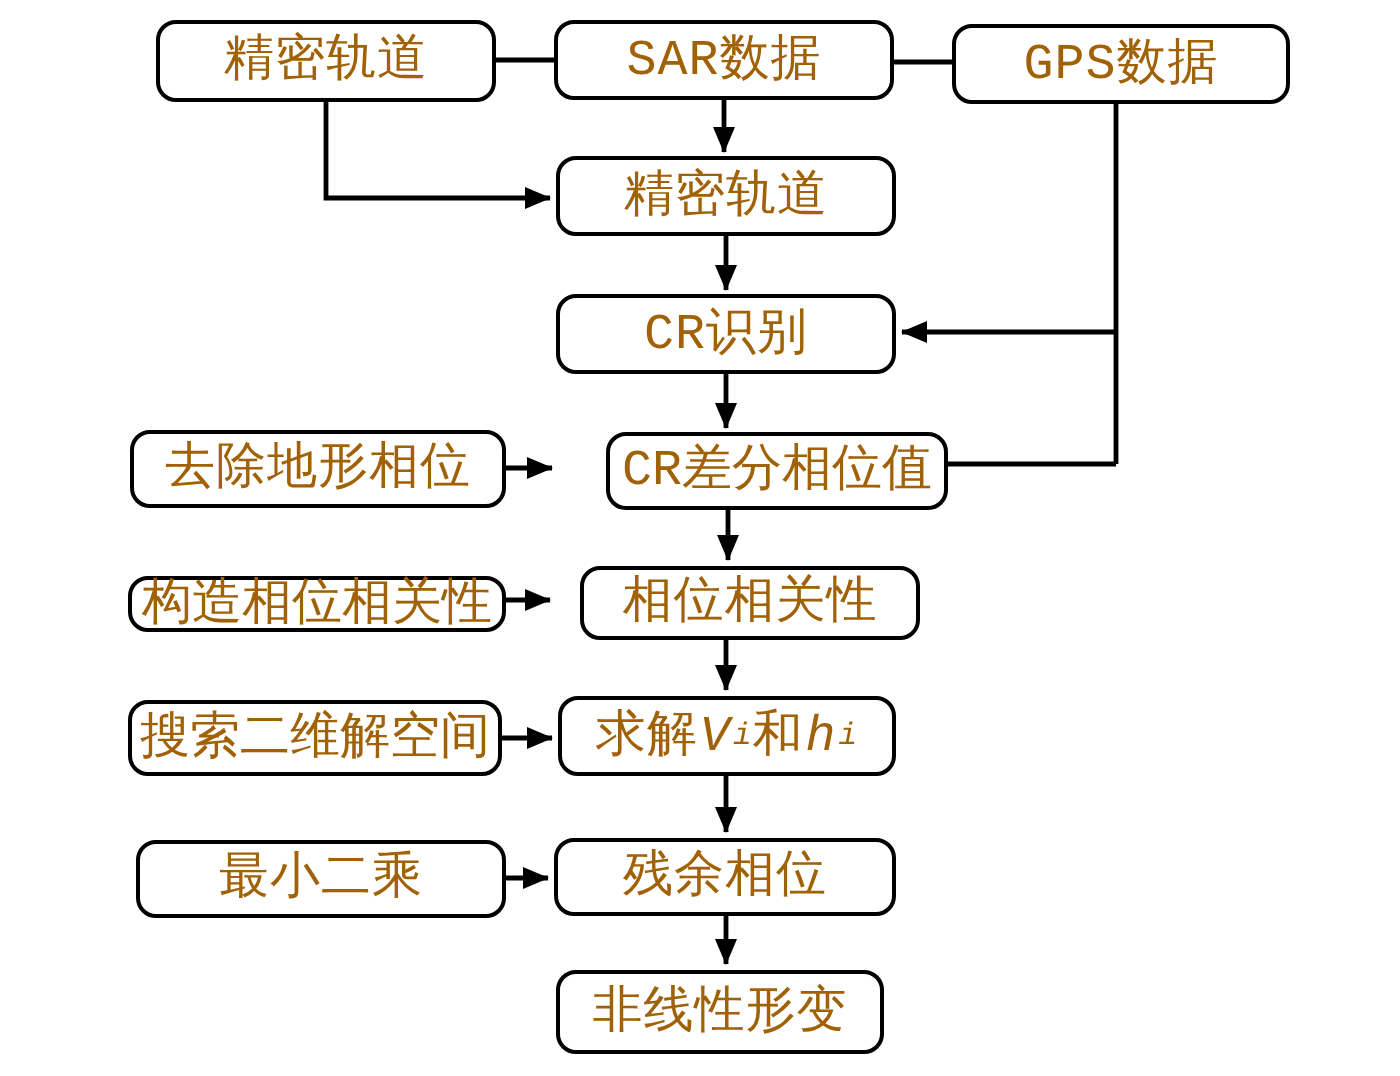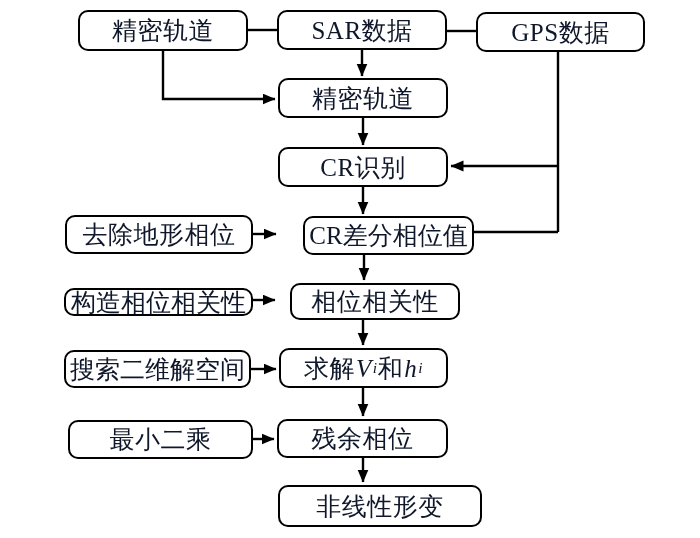--- a/index.html
+++ b/index.html
@@ -5,22 +5,22 @@
   html, body {
     margin: 0;
     padding: 0;
     background: #ffffff;
   }
   #stage {
     position: relative;
     width: 700px;
     height: 538px;
     background: #ffffff;
-    font-family: Liberation Serif, serif;
-    color: #0f172a;
+    font-family: Liberation Mono, monospace;
+    color: #a16207;
     overflow: hidden;
   }
   #wires {
     position: absolute;
     left: 0;
     top: 0;
     z-index: 1;
   }
   .node {
     position: absolute;
@@ -106,21 +106,21 @@
     <span>求解</span>
       <span class="mathvar">V</span>
       <span class="mathsub">i</span>
       <span>和</span>
       <span class="mathvar">h</span>
       <span class="mathsub">i</span>
   </div>
 
   <div class="node" style="left:277px; top:419px; width:171px; height:39px;">残余相位</div>
 
-  <div class="node" style="left:278px; top:485px; width:204px; height:42px;">非线性形变</div>
+  <div class="node" style="left:278px; top:485px; width:164px; height:42px;">非线性形变</div>
 
   <div class="node" style="left:65px; top:215px; width:188px; height:39px;">去除地形相位</div>
 
   <div class="node" style="left:64px; top:288px; width:189px; height:28px; letter-spacing:0;">构造相位相关性</div>
 
   <div class="node" style="left:64px; top:350px; width:187px; height:38px; letter-spacing:0;">搜索二维解空间</div>
 
   <div class="node" style="left:68px; top:420px; width:185px; height:39px;">最小二乘</div>
 
 </div>

